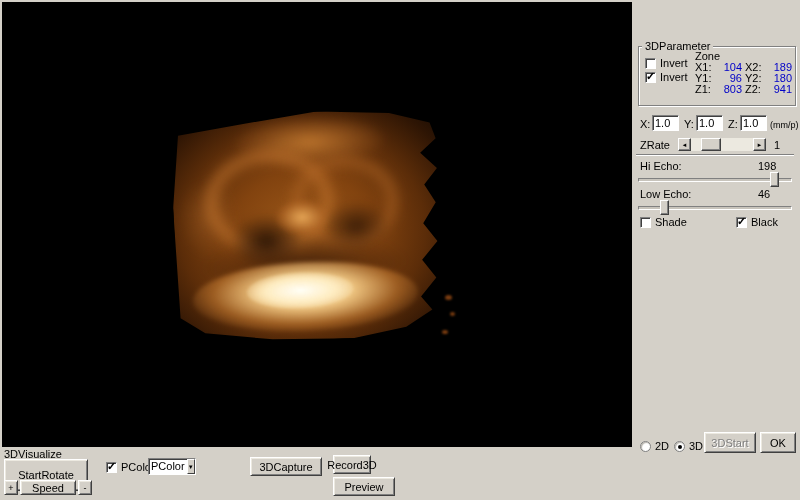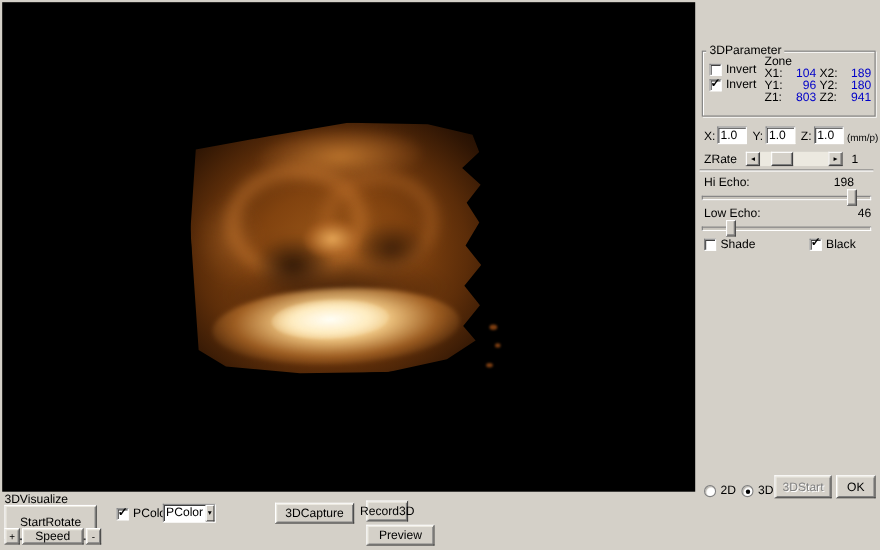--- a/index.html
+++ b/index.html
@@ -129,21 +129,21 @@
   <div class="sep" style="left:4px;top:154px;width:158px"></div>
 
   <span class="t" style="left:8px;top:160px">Hi Echo:</span>
   <span class="t" style="left:126px;top:160px;width:34px;text-align:left">198</span>
   <div class="slider" style="left:6px;top:172px;width:154px">
     <div class="slider-track"></div>
     <div class="slider-thumb" style="left:132px"></div>
   </div>
 
   <span class="t" style="left:8px;top:188px">Low Echo:</span>
-  <span class="t" style="left:126px;top:188px;width:34px;text-align:right">46</span>
+  <span class="t" style="left:126px;top:188px;width:34px;">46</span>
   <div class="slider" style="left:6px;top:200px;width:154px">
     <div class="slider-track"></div>
     <div class="slider-thumb" style="left:22px"></div>
   </div>
 
   <label class="cbrow" style="left:8px;top:216px">
     <span class="check"></span>
     <span>Shade</span>
   </label>
   <label class="cbrow" style="left:104px;top:216px">

